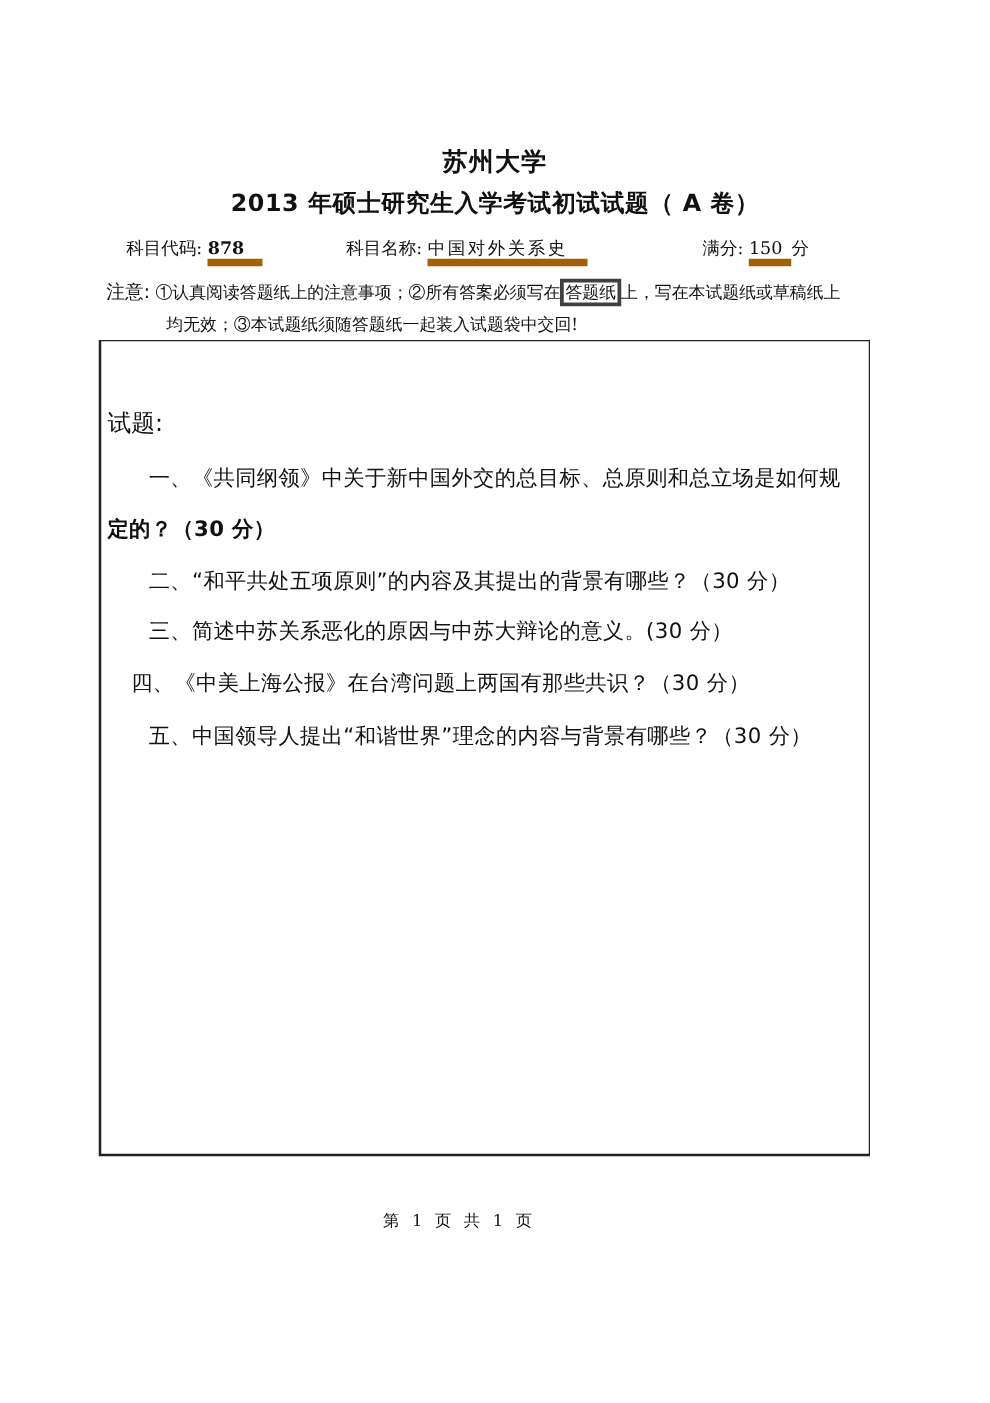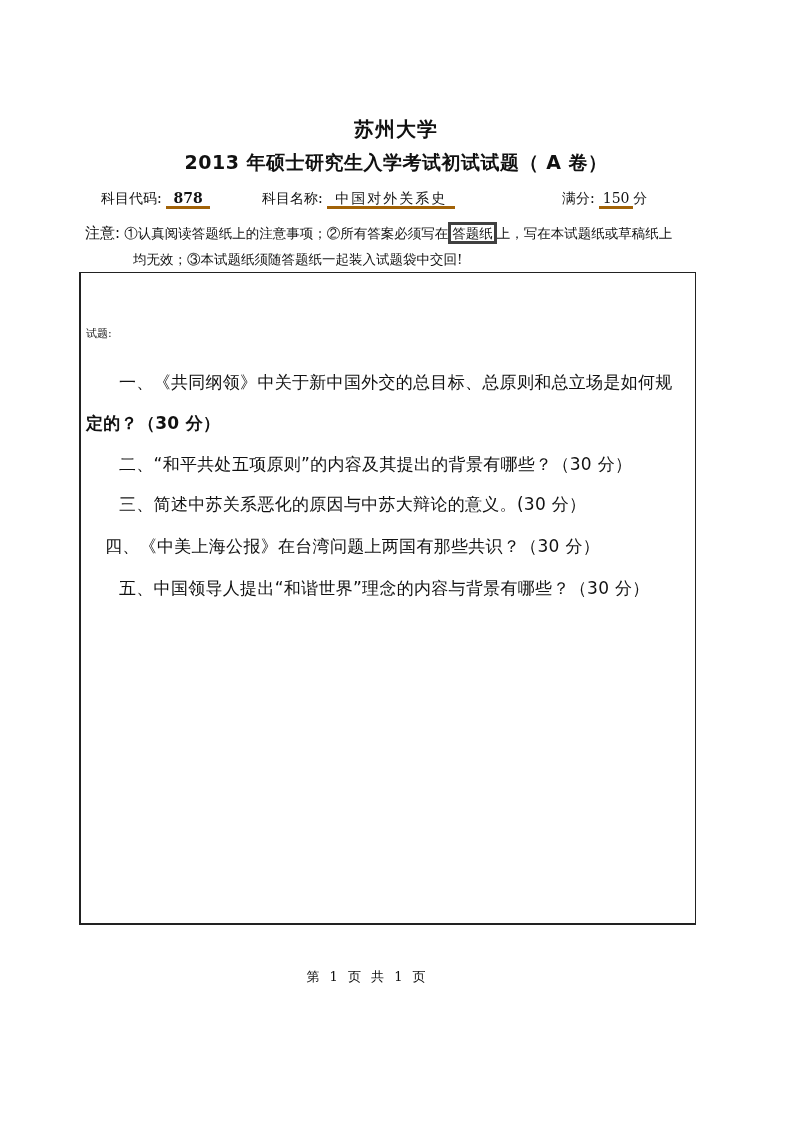--- a/index.html
+++ b/index.html
@@ -14,35 +14,35 @@
       font-size: 20px; font-weight: bold; letter-spacing: 1px;
     }
     .exam-title {
       top: 150px; left: 0; width: 792px; text-align: center;
       font-family: "DejaVu Sans", "Liberation Sans", sans-serif;
       font-size: 19px; font-weight: bold; letter-spacing: 0.5px;
     }
     .meta-row { top: 190px; font-size: 14px; white-space: nowrap; }
     .meta-row .lbl { font-family: "DejaVu Serif", serif; }
     .meta-row .val {
-      display: inline-block; border-bottom: 3px solid #a16207;
-      text-align: center; line-height: 16px;
+      display: inline-block; border-bottom: 6px solid #a16207;
+      line-height: 16px;
     }
     .notice { font-size: 13.5px; white-space: nowrap; }
     .notice .hd {
       font-family: "DejaVu Sans", "Liberation Sans", sans-serif; font-size: 15px;
     }
     .boxed { border: 3px solid #404040; padding: 0 1px; }
     .frame {
       left: 79px; top: 272px; width: 617px; height: 653px;
       border: 1px solid #222; border-left-width: 2px; border-bottom-width: 2px;
       box-sizing: border-box;
     }
     .q-head {
-      left: 86px; top: 326px; font-size: 11px;
+      left: 86px; top: 326px; font-size: 19px;
       font-family: "DejaVu Sans", "Liberation Sans", sans-serif;
     }
     .q {
       font-size: 17px; letter-spacing: 0.3px; white-space: nowrap;
       font-family: "DejaVu Sans", "Liberation Sans", sans-serif;
     }
     .footer {
       top: 968px; left: 0; width: 732px; text-align: center;
       font-size: 13px; word-spacing: 6px;
     }
@@ -50,21 +50,21 @@
 </head>
 <body>
 
 <div class="abs school">苏州大学</div>
 <div class="abs exam-title">2013 年硕士研究生入学考试初试试题（ A 卷）</div>
 
 <div class="abs meta-row" style="left:101px;">
   <span class="lbl">科目代码:</span>
   <span class="val" style="width:44px;font-weight:bold;">878</span>
 </div>
-<div class="abs meta-row" style="left:262px;">
+<div class="abs meta-row" style="left:277px;">
   <span class="lbl">科目名称:</span>
   <span class="val" style="width:128px;letter-spacing:2px;">中国对外关系史</span>
 </div>
 <div class="abs meta-row" style="left:562px;">
   <span class="lbl">满分:</span>
   <span class="val" style="width:34px;">150</span><span>分</span>
 </div>
 
 <div class="abs notice" style="left:85px;top:224px;">
   <span class="hd">注意:</span>

